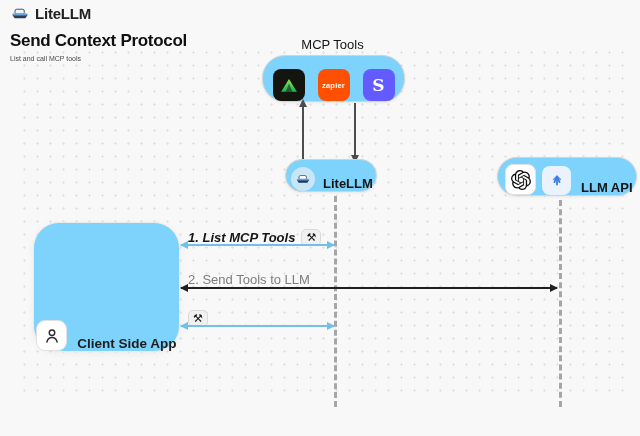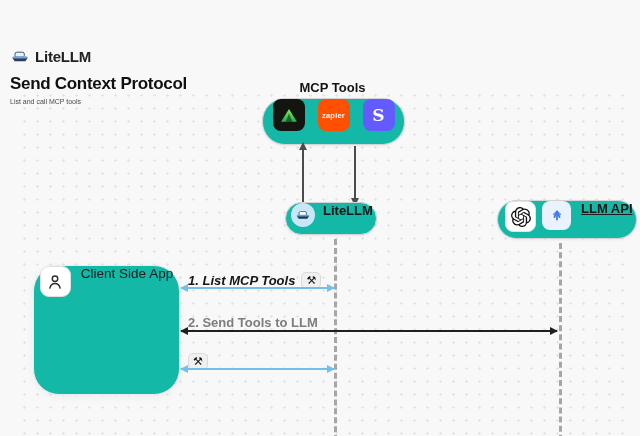--- a/index.html
+++ b/index.html
@@ -3,44 +3,44 @@
 <meta charset="utf-8">
 <style>
   html,body{margin:0;padding:0;}
   body{
     width:640px;height:436px;overflow:hidden;
     background:#f8f8f8;
     font-family:"Liberation Sans","DejaVu Sans",sans-serif;
     color:#1c1c1c;
     position:relative;
   }
-  #canvas{position:absolute;inset:0;margin-top:43px;}
+  #canvas{position:absolute;inset:0;}
   .dots{
     position:absolute;left:18px;top:46px;width:606px;height:356px;
     background-image:radial-gradient(circle,#e4e4e4 1.15px,transparent 1.3px);
     background-size:13px 13px;
     pointer-events:none;
   }
 
   
   .brand{position:absolute;left:10px;top:5px;display:flex;align-items:center;gap:5px;}
   .brand-logo{width:20px;height:15px;display:inline-flex;}
   .brand-name{font-size:15px;font-weight:700;color:#222;letter-spacing:-0.2px;}
   .page-title{position:absolute;left:10px;top:31px;margin:0;font-size:17px;font-weight:800;letter-spacing:-0.3px;color:#101010;}
   .page-subtitle{position:absolute;left:10px;top:55px;font-size:7px;color:#4a4a4a;}
 
   
   .pill{
-    position:absolute;background:#14b8a6;border:1px solid #d4d4d4;
+    position:absolute;background:#7dd3fc;border:1px solid #d4d4d4;
     box-shadow:0 1px 3px rgba(0,0,0,.07);
-    display:flex;align-items:flex-start;
+    display:flex;align-items:flex-end;
   }
 
   
-  .mcp-label{position:absolute;left:262px;top:37px;width:141px;text-align:center;font-size:13px;font-weight:700;color:#141414;}
+  .mcp-label{position:absolute;left:262px;top:37px;width:141px;text-align:center;font-size:13px;font-weight:400;color:#141414;}
   .mcp-box{left:262px;top:55px;width:141px;height:45px;border-radius:23px;justify-content:center;gap:13px;}
   .tool-sq{width:32px;height:32px;border-radius:8px;display:flex;align-items:center;justify-content:center;}
   .tool-dark{background:#15150f;}
   .tool-zapier{background:#ff4f00;}
   .tool-zapier span{color:#fff;font-size:7.5px;font-weight:800;letter-spacing:0.2px;}
   .tool-stripe{background:#635bff;}
   .tool-stripe span{color:#fff;font-size:17px;font-weight:700;font-family:"DejaVu Serif","Liberation Serif",serif;}
 
   
   .varrow{position:absolute;width:2px;background:#4c4c4c;}
@@ -50,40 +50,40 @@
   .varrow-down{left:354px;top:103px;height:53px;}
   .varrow-down::after{content:"";position:absolute;bottom:-7px;left:-3px;
     border-left:4px solid transparent;border-right:4px solid transparent;border-top:8px solid #4c4c4c;}
 
   
   .litellm-node{left:285px;top:159px;width:92px;height:33px;border-radius:17px;padding-left:5px;box-sizing:border-box;}
   .litellm-circle{width:24px;height:24px;border-radius:50%;background:#c9e6f6;display:flex;align-items:center;justify-content:center;flex:0 0 auto;}
   .litellm-node .node-label{margin-left:8px;font-size:13px;font-weight:600;color:#141414;}
 
   
-  .llm-node{left:497px;top:157px;width:140px;height:39px;border-radius:20px;padding-left:7px;box-sizing:border-box;gap:6px;text-decoration:underline;}
+  .llm-node{left:497px;top:157px;width:140px;height:39px;border-radius:20px;padding-left:7px;box-sizing:border-box;gap:6px;}
   .chip{width:29px;height:29px;border-radius:8px;display:flex;align-items:center;justify-content:center;flex:0 0 auto;}
   .chip-openai{background:#fff;border:1px solid #e3e3e3;}
   .chip-blue{background:#eaf2fd;}
   .llm-node .node-label{margin-left:4px;font-size:13px;font-weight:600;color:#141414;}
 
   
   .client-node{left:33px;top:222px;width:145px;height:128px;border-radius:26px;border:1px solid #ececec;
     box-shadow:0 2px 8px rgba(0,0,0,.05);justify-content:center;gap:10px;}
   .chip-person{background:#fff;border:1px solid #e0e0e0;border-radius:9px;}
-  .client-node .node-label{font-size:13.5px;font-weight:400;color:#1d1d1d;}
+  .client-node .node-label{font-size:13.5px;font-weight:700;color:#1d1d1d;}
 
   
   .lifeline{position:absolute;width:0;border-left:3px dashed #a6a6a6;}
   .lifeline-litellm{left:334px;top:196px;height:211px;}
   .lifeline-llm{left:559px;top:200px;height:207px;}
 
   
   .flow-label{position:absolute;display:flex;align-items:center;gap:6px;font-size:13px;font-weight:600;color:#161616;}
-  .flow-label.muted{color:#7d7d7d;font-weight:700;text-align:center;}
+  .flow-label.muted{color:#7d7d7d;font-weight:400;text-align:center;}
   .tool-chip{display:inline-flex;align-items:center;justify-content:center;
     min-width:14px;height:15px;padding:0 2px;background:#f0f0f0;border:1px solid #dadada;border-radius:5px;
     font-size:11px;color:#111;line-height:1;}
   .flow-arrow{position:absolute;height:2px;}
   .flow-arrow::before{content:"";position:absolute;left:-1px;top:-3px;
     border-top:4px solid transparent;border-bottom:4px solid transparent;border-right:8px solid currentColor;}
   .flow-arrow::after{content:"";position:absolute;right:-1px;top:-3px;
     border-top:4px solid transparent;border-bottom:4px solid transparent;border-left:8px solid currentColor;}
   .arrow-blue{background:#72bfe9;color:#72bfe9;}
   .arrow-dark{background:#1f1f1f;color:#1f1f1f;}

